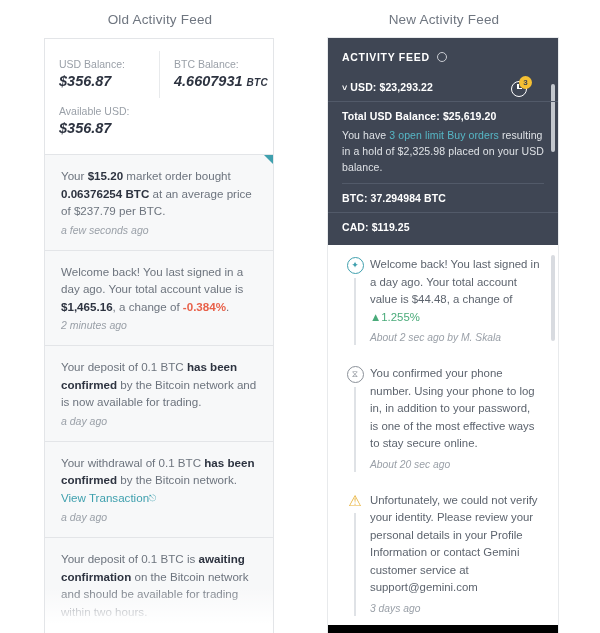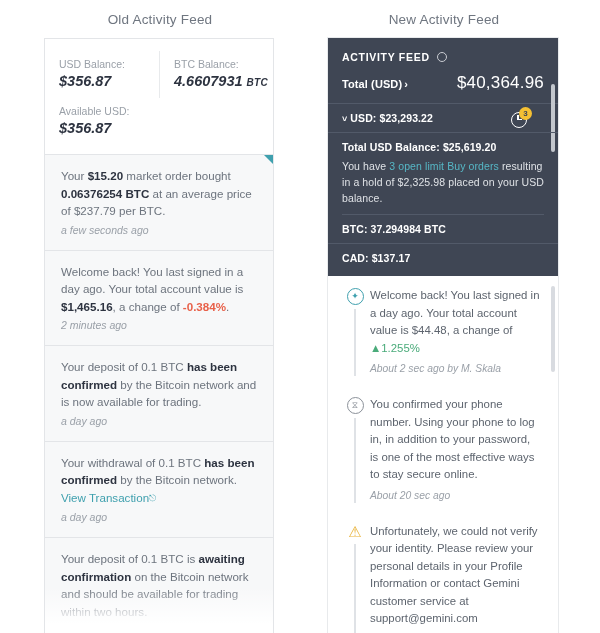--- a/index.html
+++ b/index.html
@@ -210,26 +210,20 @@
   <div class="new-panel">
 
     <div class="dark">
       <div class="sb"></div>
 
       <div class="dark-title">
         <span>ACTIVITY FEED</span>
         <span class="ring"></span>
       </div>
 
-      <div class="dark-total">
-        <div>
-          <span class="lbl">Total (USD)</span><span class="lbl chev">›</span>
-        </div>
-        <div class="val">$40,364.96</div>
-      </div>
 
       <div class="dark-row">
         <span class="caret">˅</span><span>USD:  $23,293.22</span>
         <span class="clock-badge">
           <span class="face"></span>
           <span class="h1"></span>
           <span class="h2"></span>
           <span class="cnt">3</span>
         </span>
       </div>
@@ -238,21 +232,21 @@
         <span>Total USD Balance:</span>
         <span>$25,619.20</span>
         <div class="sub" style="margin-top:5px;"><span>You have </span><a href="#">3 open limit Buy orders</a><span> resulting in a hold of $2,325.98 placed on your USD balance.</span></div>
       </div>
 
       <div class="dark-divline"></div>
       <div class="dark-row">
         <span>BTC:  37.294984 BTC</span>
       </div>
       <div class="dark-row nb" style="padding-bottom:10px;">
-        <span>CAD: $137.17</span>
+        <span>CAD: $119.25</span>
       </div>
     </div>
 
     <div class="feed">
       <div class="sb"></div>
 
       <div class="fitem">
         <div class="ic-wrap">
           <span class="ic teal">✦</span>
           <span class="stem"></span>

